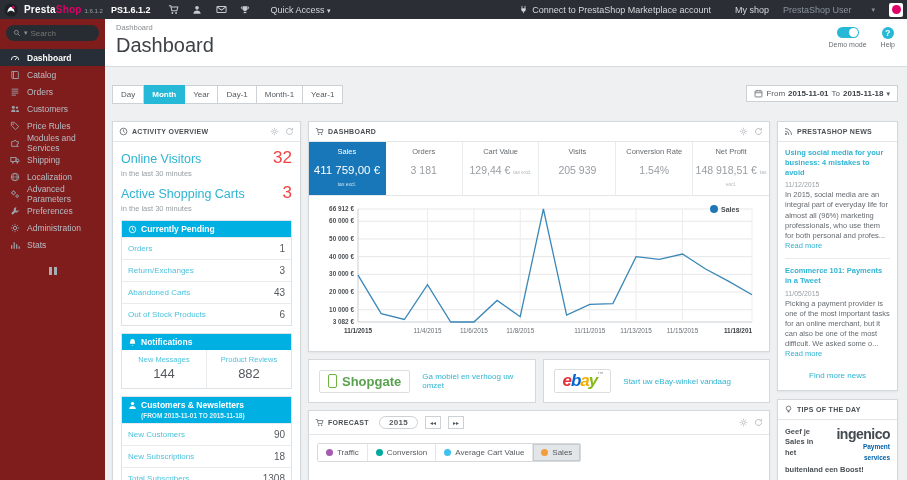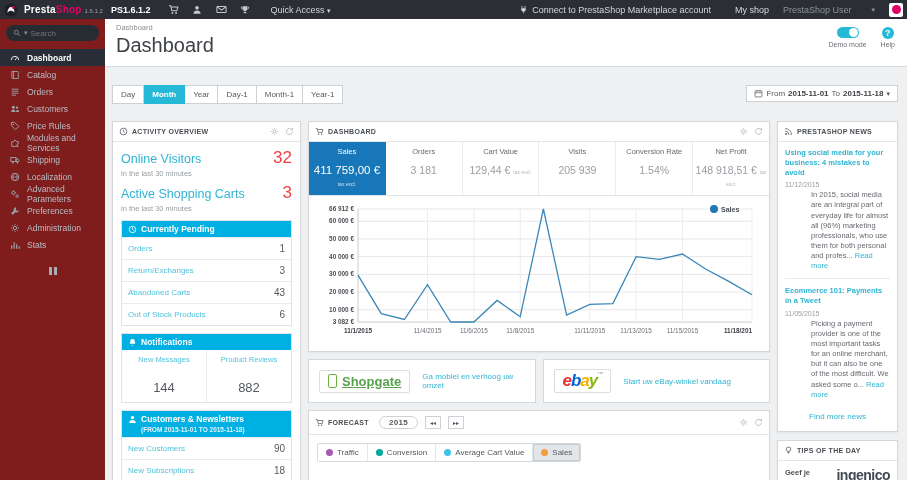--- a/index.html
+++ b/index.html
@@ -85,41 +85,41 @@
   .subhead .mi { width:9px; height:9px; color:#fff; margin-top:1px; flex:0 0 auto; }
   .subhead .sh-sub { font-size:6.5px; font-weight:bold; color:#dff4fb; }
   .srow { display:flex; align-items:center; padding:5px 6px; border-top:1px solid #e8ebed; }
   .srow:first-of-type { border-top:0; }
   .srow .lbl { font-size:8px; color:#4ec2dc; cursor:pointer; }
   .srow .val { margin-left:auto; font-size:10px; color:#55595e; }
   .notif-cols { display:flex; text-align:center; }
   .notif-cell { flex:1; padding:5px 2px 7px; }
   .notif-cell + .notif-cell { border-left:1px solid #e8ebed; }
   .notif-cell .lbl { font-size:7.5px; color:#4ec2dc; cursor:pointer; }
-  .notif-cell .val { font-size:13px; color:#55595e; margin-top:16px; }
+  .notif-cell .val { font-size:13px; color:#55595e; margin-top:2px; }
 
   
   .kpi-row { display:flex; border-bottom:1px solid #e4e7e9; }
   .kpi { flex:1; text-align:center; padding:5px 2px 7px; border-right:1px solid #e9eced; cursor:pointer; }
   .kpi:last-child { border-right:0; }
   .kpi .klabel { font-size:7.5px; color:#666b70; margin-bottom:8px; }
   .kpi .kvalue { font-size:10.5px; color:#989da2; }
   .kpi .ksuf { font-size:5px; color:#b2b7bb; }
   .kpi.active { background:#1777b8; border-right-color:#1777b8; }
   .kpi.active .klabel { color:#fff; }
   .kpi.active .kvalue { color:#fff; font-size:11.5px; }
   .kpi.active .ksuf { color:#cfe2f1; }
   #chart-wrap { padding:4px 2px 2px; }
 
   
   .ads-row { display:flex; gap:7px; margin-top:7px; }
   .ad-card { flex:1; background:#fff; border:1px solid #d4d8db; height:44px; display:flex; align-items:center;
              padding:0 10px; gap:12px; }
   .ad-logo { border:1px solid #dadedf; border-radius:2px; padding:3px 8px; display:flex; align-items:center; gap:5px; }
-  .shopgate-text { font-size:13px; font-weight:bold; color:#58a24f;text-decoration:underline; }
+  .shopgate-text { font-size:13px; font-weight:bold; color:#58a24f; }
   .ad-link { font-size:8px; color:#2fb4d3; cursor:pointer; }
   .ebay-text { font-size:17px; font-weight:bold; letter-spacing:-1px; font-style:italic; }
   .ebay-text .e { color:#e53238; } .ebay-text .b { color:#0064d2; }
   .ebay-text .a { color:#f5af02; } .ebay-text .y { color:#86b817; }
   .ebay-tm { font-size:6px; color:#999; vertical-align:top; }
   .phone-ic { width:9px; height:14px; border:1.5px solid #6cb33f; border-radius:2px; }
 
   
   #forecast { margin-top:7px; height:120px; }
   .year-pill { border:1px solid #ccd1d5; border-radius:9px; font-size:8px; font-weight:bold; color:#55595e;
@@ -133,21 +133,21 @@
   .lg-item:first-child { border-left:0; }
   .lg-item.active { background:#e2e6e9; box-shadow:inset 0 0 0 1px #c6cbd0; }
   .dot { width:7px; height:7px; border-radius:50%; display:block; }
   .dot-traffic { background:#a55cb0; } .dot-conversion { background:#00a99d; }
   .dot-acv { background:#3ec2ef; } .dot-sales { background:#f39d3c; }
 
   
   .news-body { padding:6px 7px 4px; }
   .news-title { font-size:7.5px; font-weight:bold; color:#2fb4d3; line-height:1.3; cursor:pointer; }
   .news-date { font-size:7px; color:#9aa0a5; margin:4px 0 2px; }
-  .news-ex { font-size:7.5px; color:#666b70; line-height:1.35;margin-left:26px; }
+  .news-ex { font-size:7.5px; color:#666b70; line-height:1.35; }
   .read-more { color:#2fb4d3; cursor:pointer; }
   .news-div { border-top:1px solid #e8ebed; margin:7px 0; }
   .find-more { text-align:center; font-size:8px; color:#2fb4d3; padding:8px 0 10px; cursor:pointer; }
   #tips { margin-top:8px; height:135px; overflow:hidden; }
   .tips-body { padding:7px; font-size:7.5px; color:#666b70; line-height:1.35; }
   .ingenico { float:right; width:72px; text-align:right; margin:0 0 2px 4px; }
   .ing-main { font-size:14px; font-weight:bold; color:#424a52; letter-spacing:-.5px; line-height:1; }
   .ing-sub { font-size:6.5px; font-weight:bold; color:#0060a9; line-height:1.15; }
   .tips-headline { font-weight:bold; color:#4a4f54; margin-bottom:5px; }
 </style>

